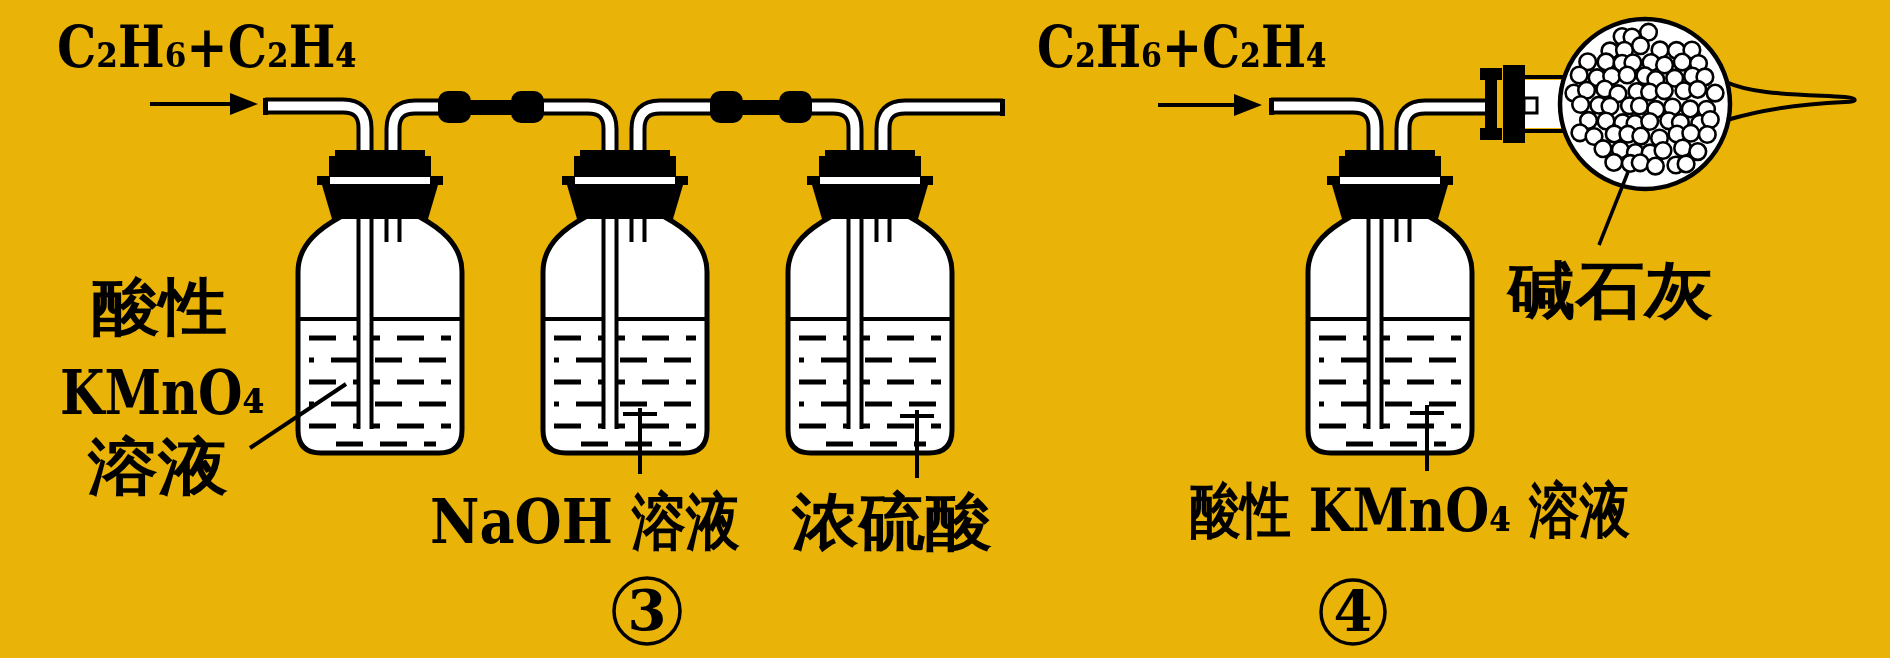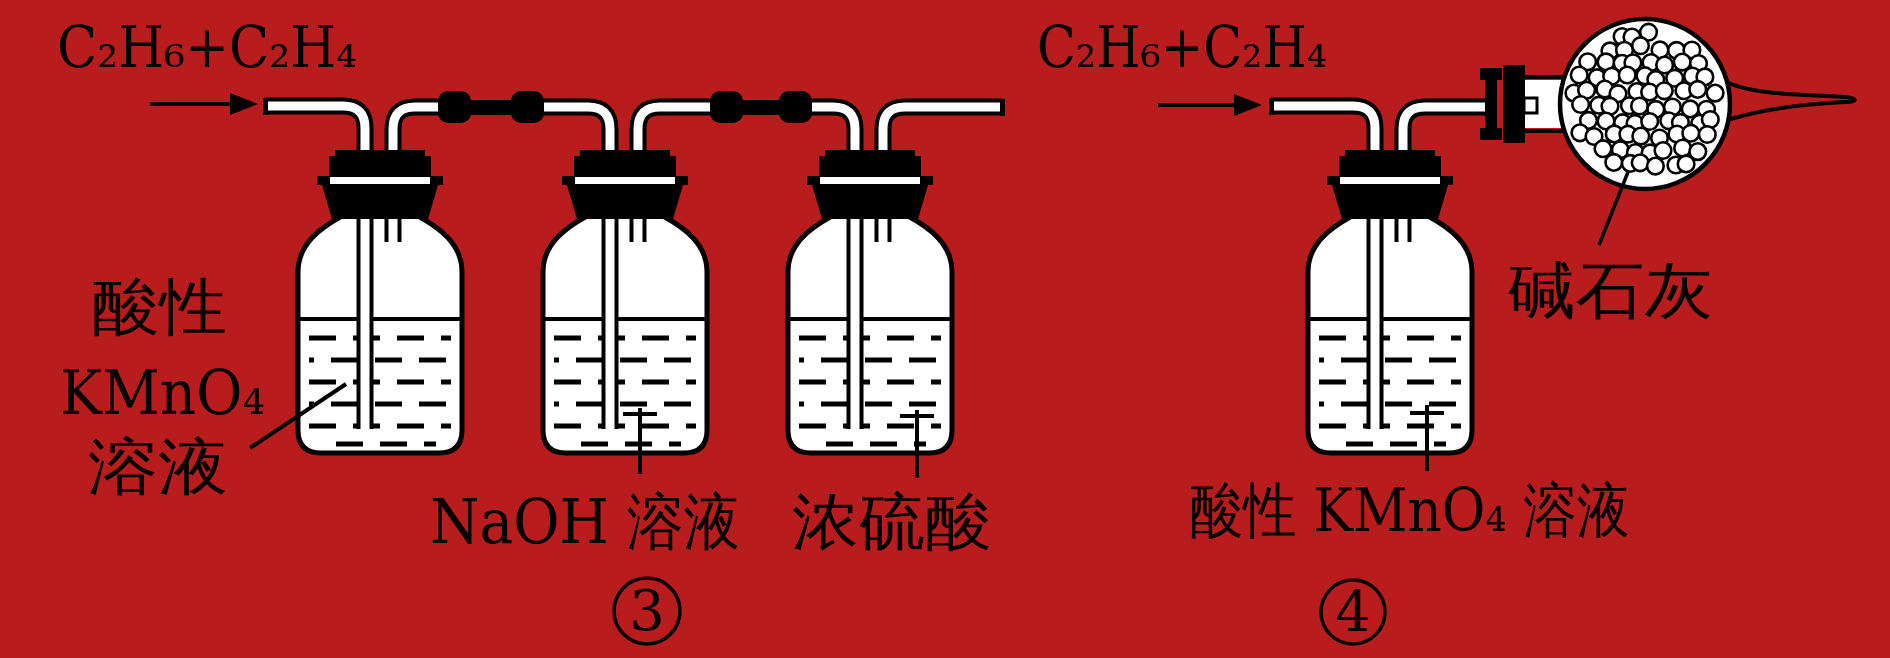--- a/index.html
+++ b/index.html
@@ -1,16 +1,16 @@
 <!DOCTYPE html>
 <html><head>
 <meta charset="utf-8">
 <style>
   html,body{margin:0;padding:0;background:#ffffff;}
-  .stage{width:1890px;height:658px;background:#b91c1c;overflow:hidden;}
+  .stage{width:1890px;height:658px;background:#eab308;overflow:hidden;font-weight:bold;}
   svg{display:block;}
   text{font-family:"DejaVu Serif","DejaVu Sans","Liberation Serif",serif;fill:#000000;}
   .glass{fill:#ffffff;stroke:#000000;stroke-width:5;}
   .tube{fill:none;stroke:#000000;stroke-width:17;}
   .tube-bore{fill:none;stroke:#ffffff;stroke-width:9;}
   .blk{fill:#000000;stroke:none;}
   .wht{fill:#ffffff;stroke:none;}
   .ink3{stroke:#000000;stroke-width:3.5;fill:none;}
   .ink4{stroke:#000000;stroke-width:4;fill:none;}
   .dashrow{stroke:#000000;stroke-width:5;fill:none;}

